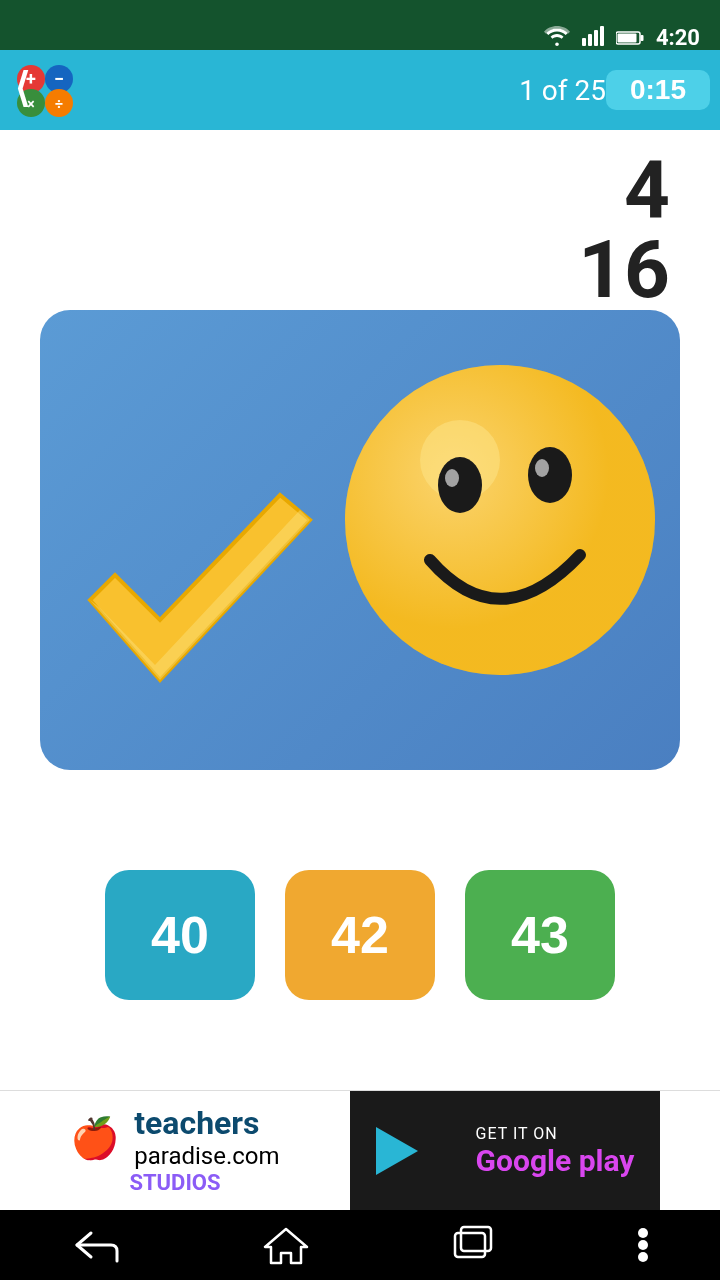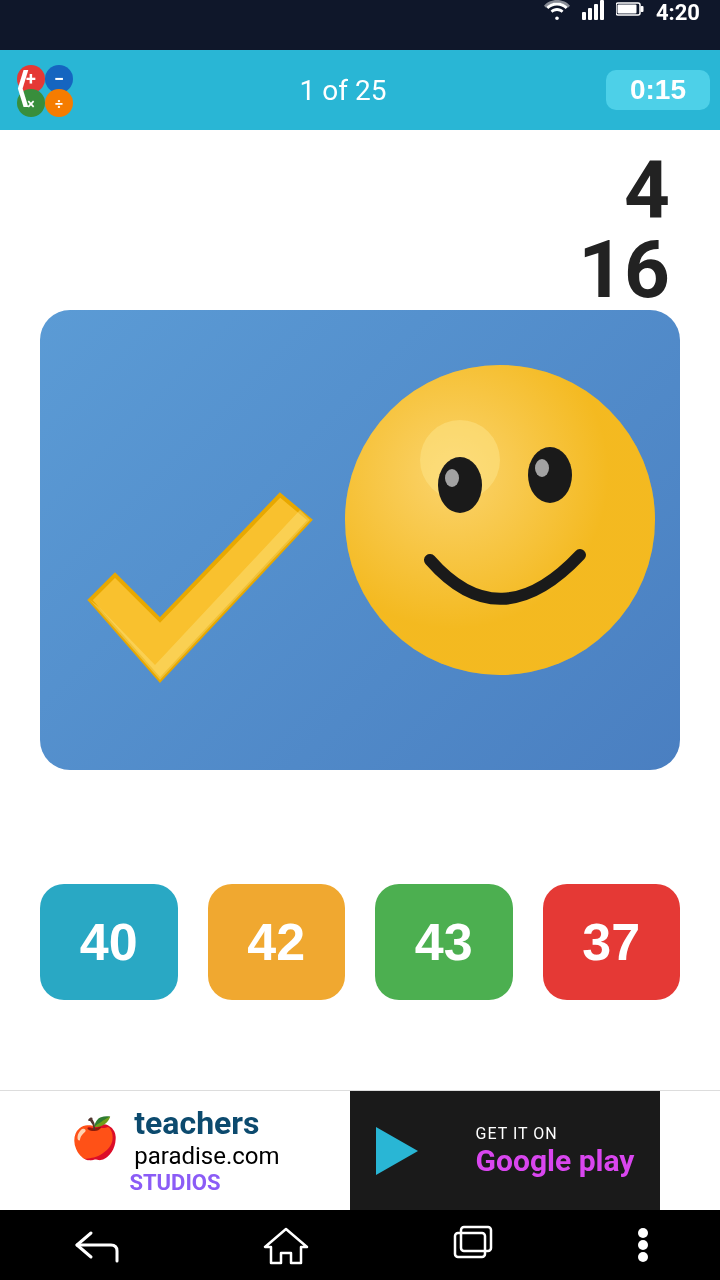--- a/index.html
+++ b/index.html
@@ -9,23 +9,23 @@
       background: #ffffff;
       font-family: 'Roboto', Arial, sans-serif;
       overflow: hidden;
       position: relative;
     }
 
     
     #status-bar {
       width: 720px;
       height: 50px;
-      background: #0f172a;
-      display: flex;
-      align-items: flex-start;
+      background: #14532d;
+      display: flex;
+      align-items: flex-end;
       justify-content: flex-end;
       padding-right: 20px;
       gap: 12px;
     }
     .status-icon {
       color: white;
       font-size: 18px;
     }
     #time-display {
       color: white;
@@ -48,21 +48,21 @@
       height: 60px;
       display: flex;
       align-items: center;
       justify-content: center;
     }
     #progress-label {
       color: white;
       font-size: 28px;
       font-weight: normal;
       flex: 1;
-      text-align: center;
+      text-align: right;
     }
     #timer-button {
       background: #4dd0e8;
       border: none;
       border-radius: 10px;
       color: white;
       font-size: 28px;
       font-weight: bold;
       padding: 4px 24px;
       cursor: pointer;
@@ -148,21 +148,21 @@
       bottom: 20px;
       left: 0;
       right: 0;
       display: flex;
       justify-content: center;
       gap: 30px;
       padding: 0 40px;
     }
     .answer-btn {
       width: 150px;
-      height: 116px;
+      height: 130px;
       border: none;
       border-radius: 24px;
       color: white;
       font-size: 52px;
       font-weight: bold;
       cursor: pointer;
       display: flex;
       align-items: center;
       justify-content: center;
     }
@@ -380,23 +380,20 @@
   <div id="answer-buttons">
     <button class="answer-btn btn-blue">
       <span>40</span>
     </button>
     <button class="answer-btn btn-orange">
       <span>42</span>
     </button>
     <button class="answer-btn btn-green">
       <span>43</span>
     </button>
-    <button class="answer-btn btn-red">
-      <span>37</span>
-    </button>
   </div>
 
 </div>
 
 <div id="ad-banner">
   <div id="ad-left">
     <div style="display:flex; align-items:center; gap:8px;">
       <span id="apple-icon">🍎</span>
       <div>
         <div id="teachers-text">teachers</div>

